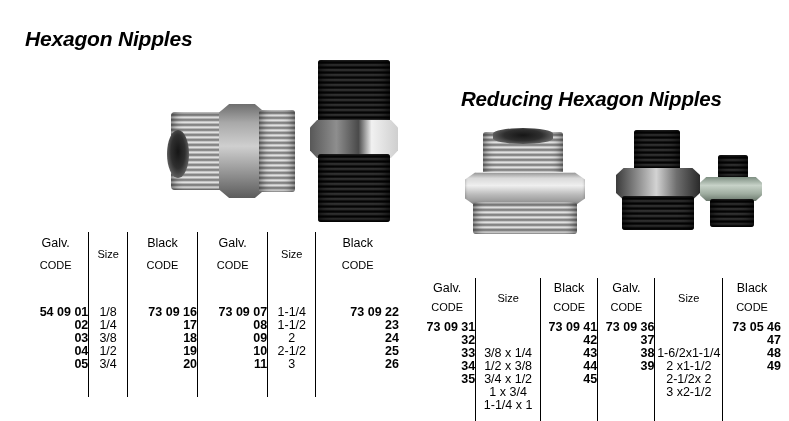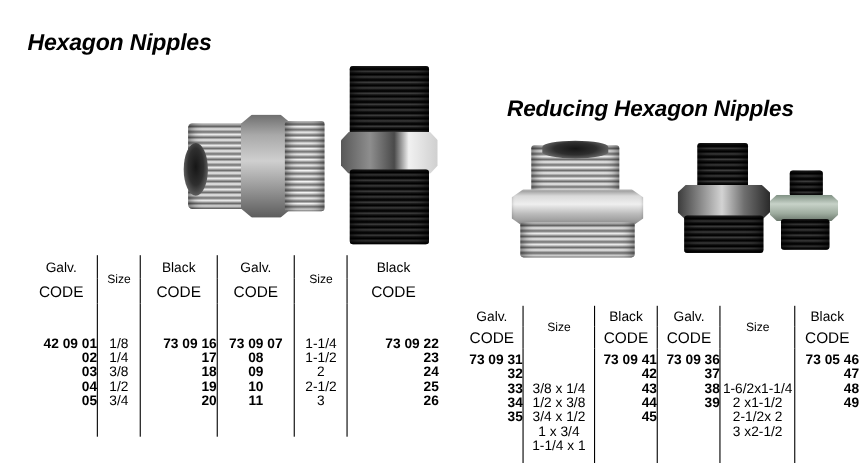--- a/index.html
+++ b/index.html
@@ -106,21 +106,21 @@
   .hdr-top{ border-top:1px solid #000; }
   .hdr-bot{ border-bottom:1px solid #000; }
 
   .h-bold{
     font-size:12.5px;
     font-weight:normal;
     text-align:center;
     color:#000;
   }
   .h-code{
-    font-size:14px;
+    font-size:11px;
     font-weight:normal;
     text-align:center;
     color:#000;
   }
   .h-size{
     font-size:11px;
     font-weight:normal;
     text-align:center;
     color:#000;
   }
@@ -209,41 +209,41 @@
 
     <tr>
       <td class="h-code hdr-bot vline" style="height:23px;">CODE</td>
       <td class="h-code hdr-bot vline" style="height:23px;">CODE</td>
       <td class="h-code hdr-bot vline" style="height:23px;">CODE</td>
       <td class="h-code hdr-bot" style="height:23px;">CODE</td>
     </tr>
 
     <tr>
       <td class="cell-code vline" style="height:73px;padding-top:4px;">
-        <div class="stack"><span>42 09 01</span></div>
+        <div class="stack"><span>54 09 01</span></div>
         <div class="stack" style="white-space:pre-line;">02
 03
 04
 05</div>
       </td>
       <td class="cell-size vline" style="height:73px;padding-top:4px;vertical-align:top;">
         <div style="white-space:pre-line;">1/8
 1/4
 3/8
 1/2
 3/4</div>
       </td>
       <td class="cell-code vline" style="height:73px;padding-top:4px;">
         <div class="stack"><span>73 09 16</span></div>
         <div class="stack" style="white-space:pre-line;">17
 18
 19
 20</div>
       </td>
-      <td class="cell-code vline" style="height:73px;padding-top:4px;text-align:center;">
+      <td class="cell-code vline" style="height:73px;padding-top:4px;">
         <div class="stack"><span>73 09 07</span></div>
         <div class="stack" style="white-space:pre-line;">08
 09
 10
 11</div>
       </td>
       <td class="cell-size vline" style="height:73px;padding-top:4px;vertical-align:top;">
         <div style="white-space:pre-line;">1-1/4
 1-1/2
 2

